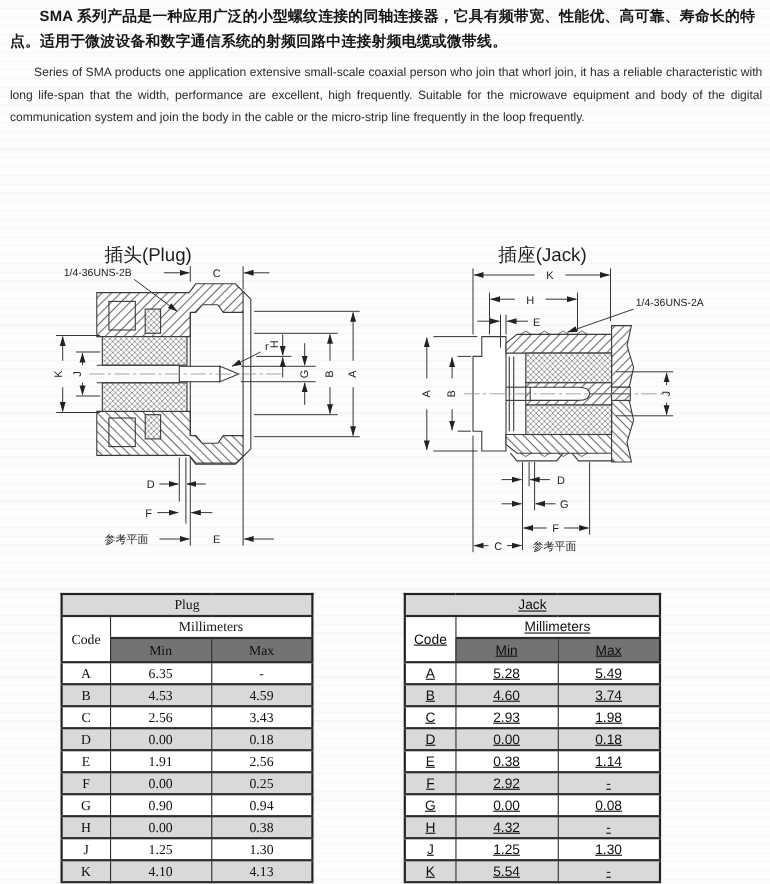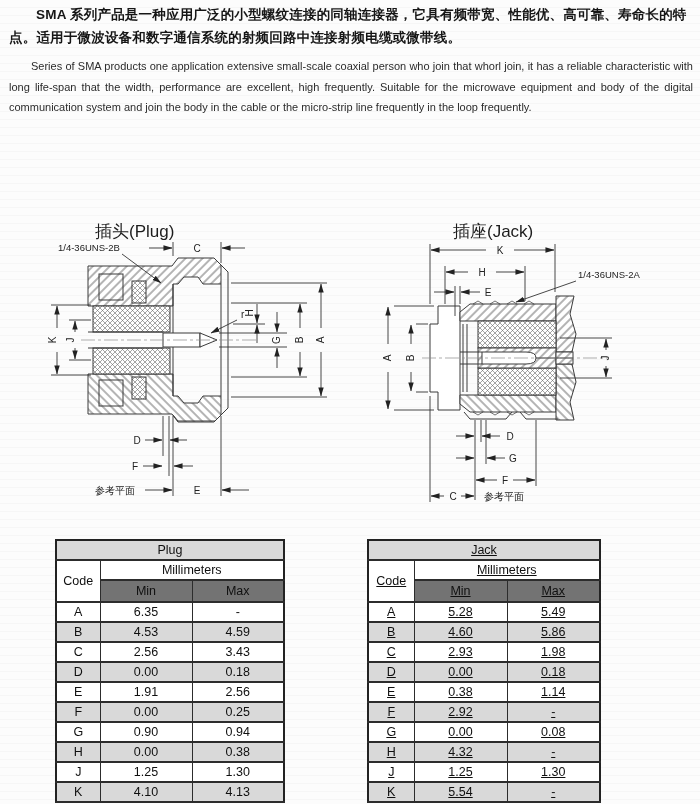--- a/index.html
+++ b/index.html
@@ -27,21 +27,21 @@
   .fig-label.jack{left:453px;}
   .diagram{position:absolute;top:228px;width:330px;height:300px;}
   .diagram.plug{left:25px;}
   .diagram.jack{left:360px;}
   svg text{font-family:"Liberation Sans",sans-serif;fill:#222;stroke:none;}
 
   table.dims{
     position:absolute;top:539px;border-collapse:collapse;background:#fff;
     font-size:12.5px;color:#101010;border:2px solid #222;
   }
-  table.dims.plug{left:55px;}
+  table.dims.plug{left:55px;font-family:Liberation Serif, serif;}
   table.dims.jack{left:367px;text-decoration:underline;}
   table.dims th,table.dims td{
     border:1px solid #2c2c2c;text-align:center;padding:0;font-weight:400;
     height:18px;line-height:18px;
   }
   table.dims tr{border-bottom:2px solid #2c2c2c;}
   table.dims .title-row th{background:#d9d9d9;height:18px;}
   table.dims .minmax-row th{background:#737373;height:20px;}
   table.dims tbody tr.shade{background:#d9d9d9;}
   table.plug col.c-code{width:44px;} table.plug col.c-min{width:92px;} table.plug col.c-max{width:92px;}
@@ -360,21 +360,21 @@
     </thead>
     <tbody>
         <tr>
           <td>A</td>
           <td>5.28</td>
           <td>5.49</td>
         </tr>
         <tr class="shade">
           <td>B</td>
           <td>4.60</td>
-          <td>5.86</td>
+          <td>3.74</td>
         </tr>
         <tr>
           <td>C</td>
           <td>2.93</td>
           <td>1.98</td>
         </tr>
         <tr class="shade">
           <td>D</td>
           <td>0.00</td>
           <td>0.18</td>

